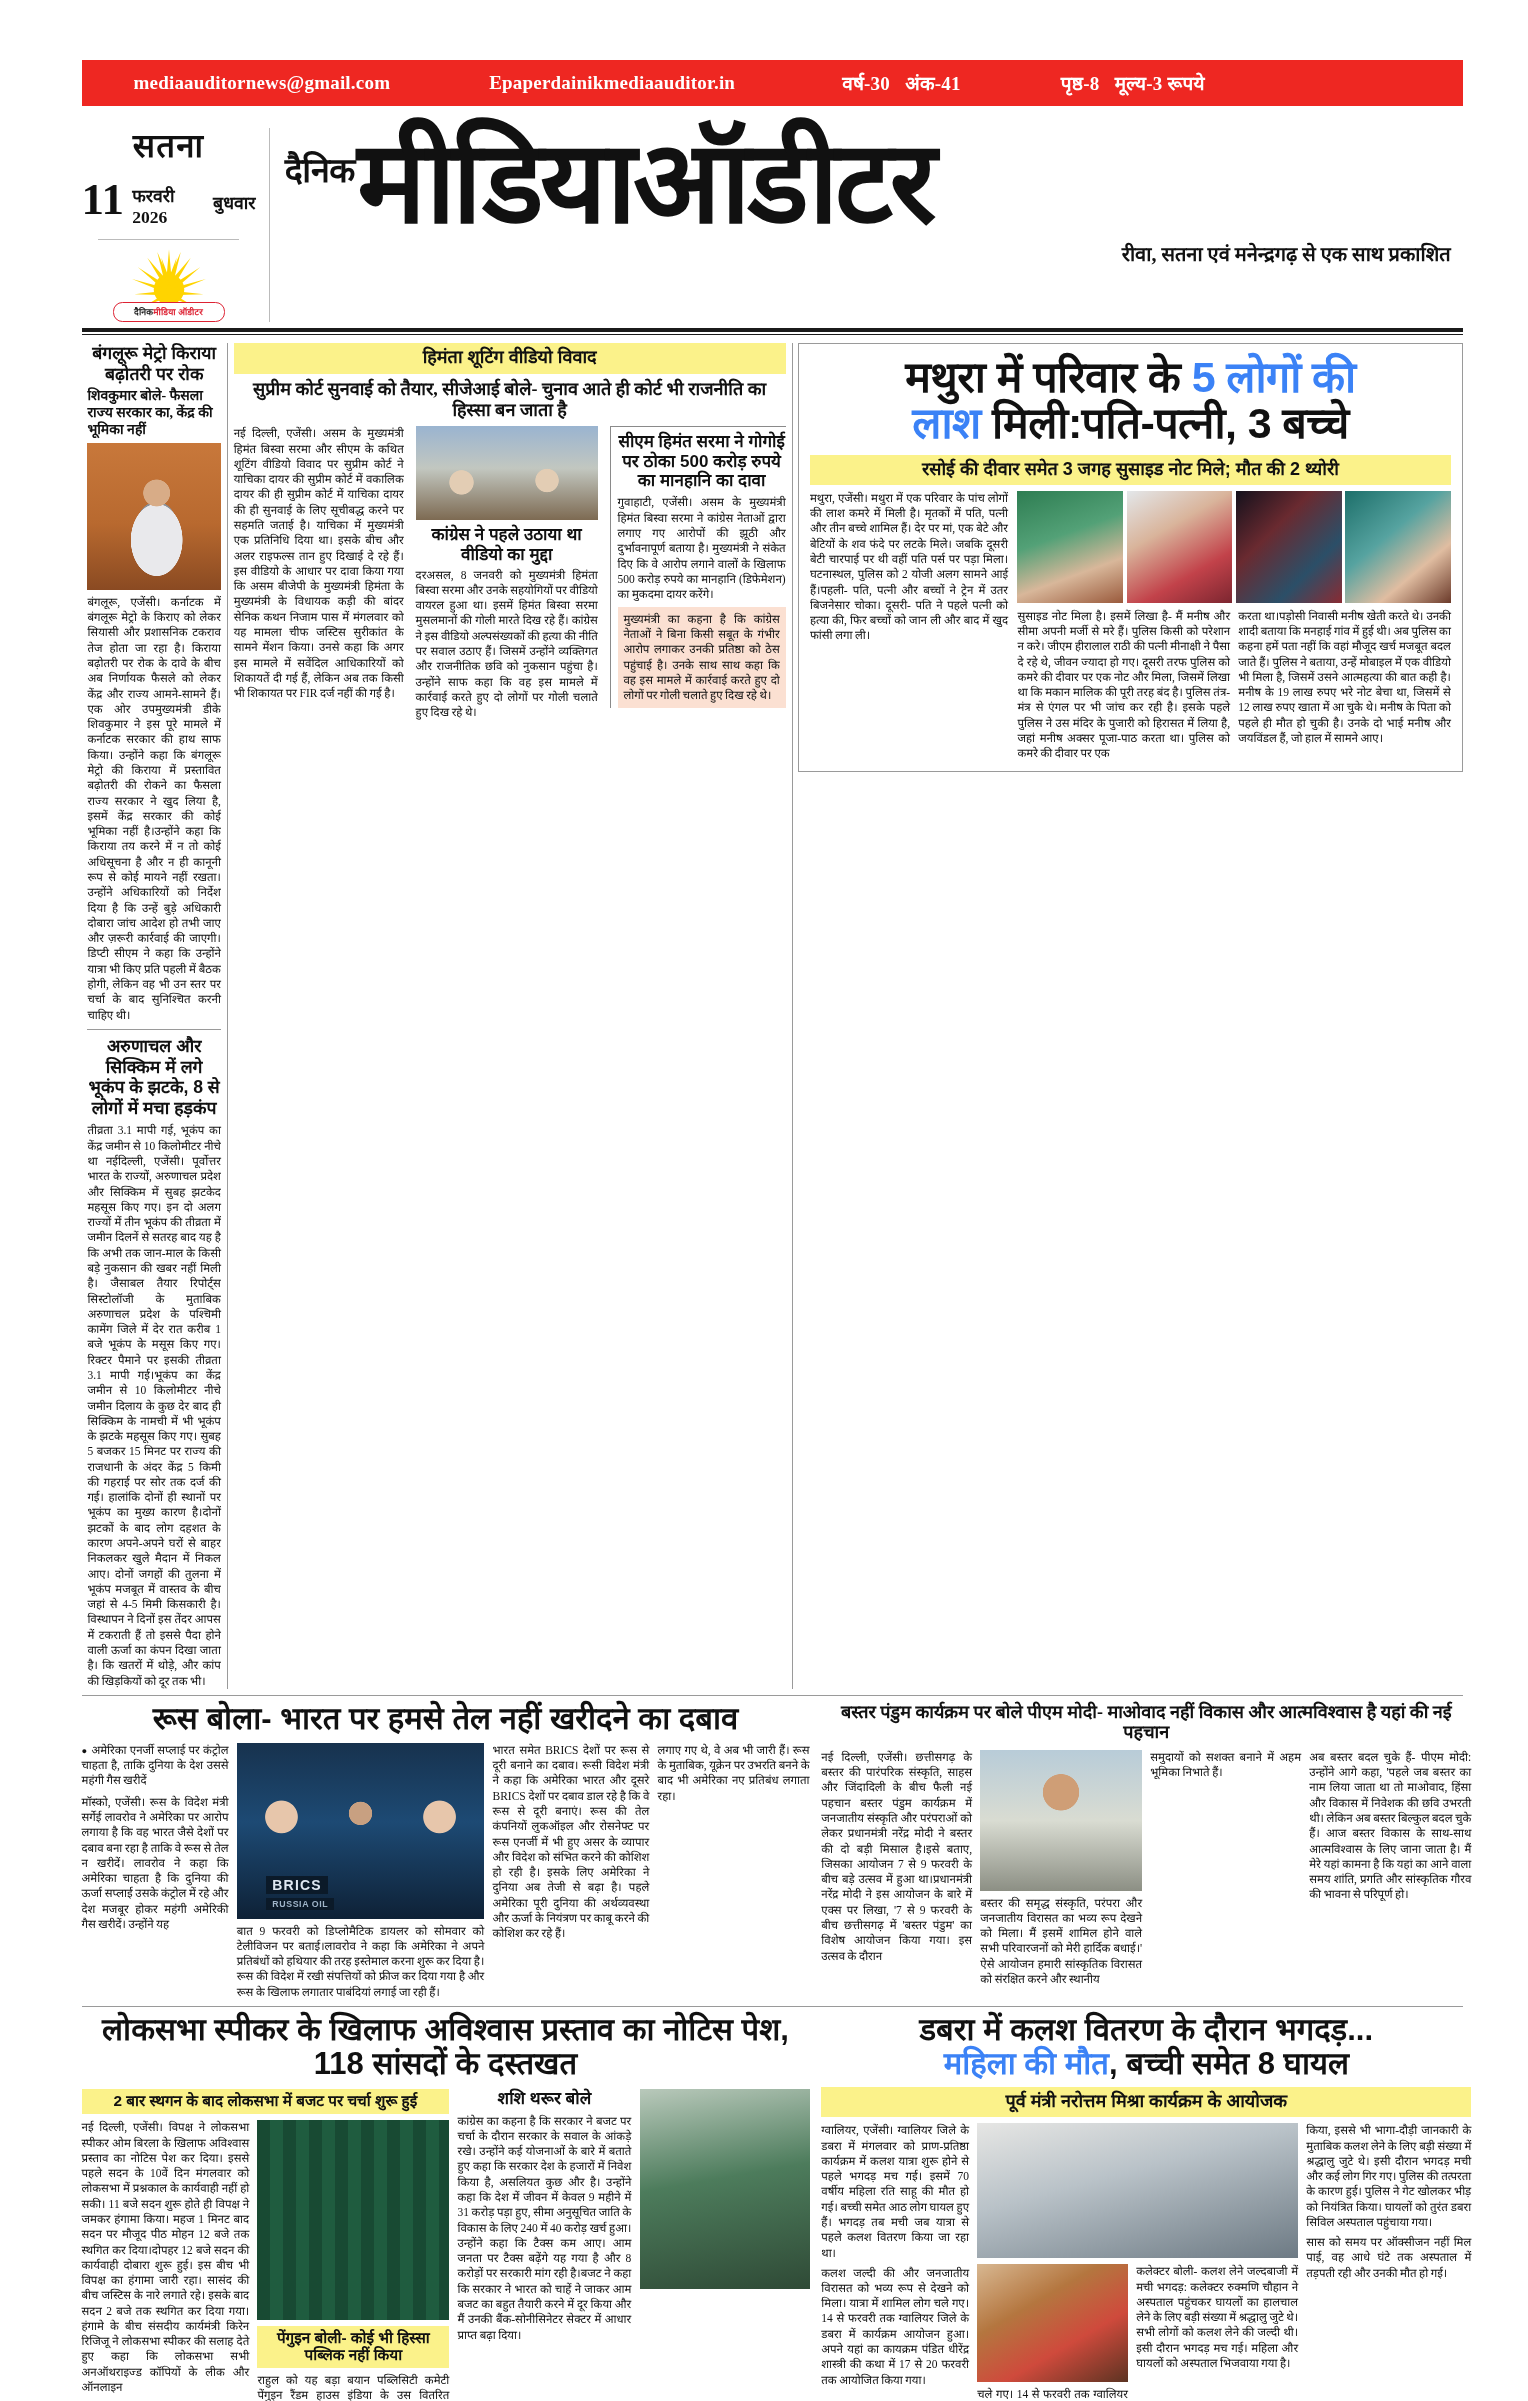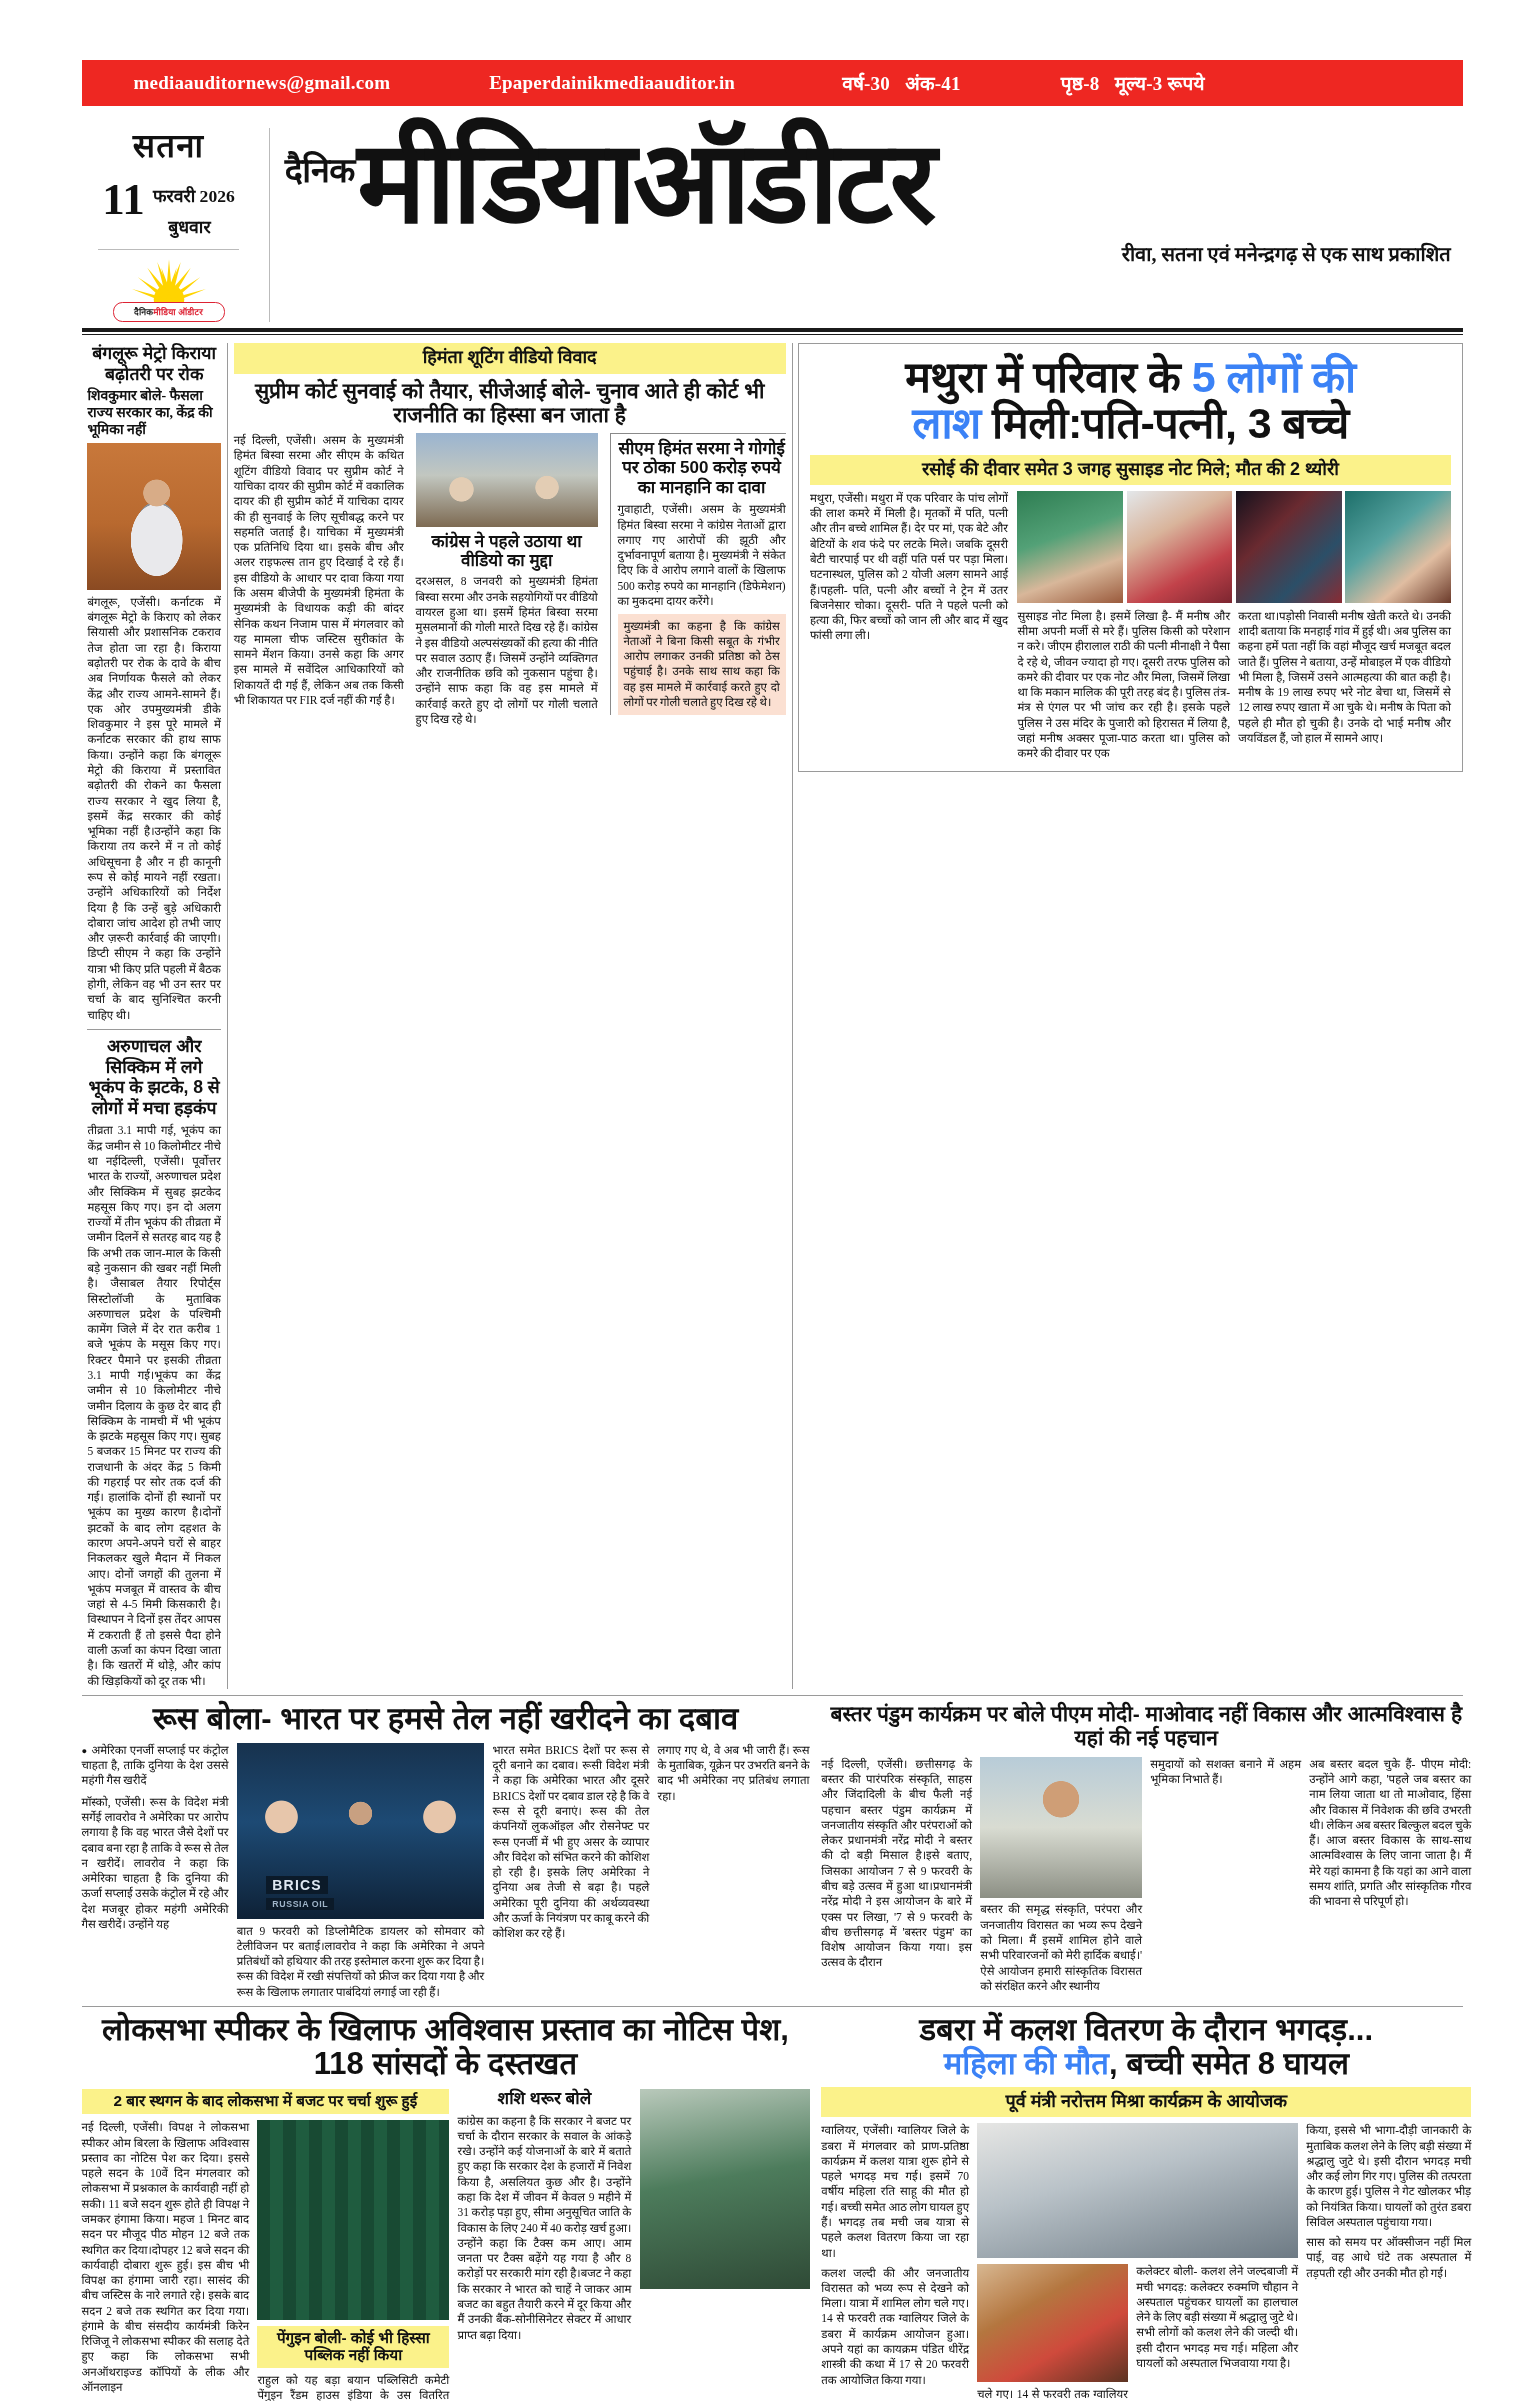--- a/index.html
+++ b/index.html
@@ -35,21 +35,21 @@
 
   
   .masthead{ display:flex; margin:22px 49px 0 65px; height:194px; }
   .md-left{
     width:188px; border-right:1.2px solid #bbb; padding-right:13px;
     display:flex; flex-direction:column; align-items:center;
   }
   .md-city{ font-size:33px; font-weight:bold; letter-spacing:1.2px; line-height:1; margin-top:2.4px; }
   .md-daterow{ display:flex; align-items:flex-start; gap:8.2px; margin-top:15.3px; }
   .md-day{ font-size:45px; font-weight:bold; line-height:.9; }
-  .md-dcol{ display:flex; flex-direction:column; align-items:flex-start; padding-top:4.7px; }
+  .md-dcol{ display:flex; flex-direction:row; align-items:flex-start; padding-top:4.7px; }
   .md-month{ font-size:17.6px; font-weight:bold; }
   .md-weekday{ font-size:17.6px; font-weight:bold; margin-top:7px; margin-left:15.3px; }
   .md-rule{ width:141px; height:1.2px; background:#bbb; margin:10.6px 0 3.5px; }
   .md-logo{ position:relative; width:118px; height:87px; }
   .sunburst{ position:absolute; left:50%; top:3.5px; transform:translateX(-50%);
      width:88px; height:65px;
   }
   .logo-plate{
      position:absolute; bottom:0; left:50%; transform:translateX(-50%);
      width:112px; height:20px; border:1.2px solid #d23; border-radius:9.4px;
@@ -81,21 +81,21 @@
   .vrule{ width:1.2px; background:#9a9a9a; align-self:stretch; }
   .hrule{ height:1.2px; background:#9a9a9a; margin:5.9px 0; }
 
   
   .hl{
     font-family:"Liberation Sans","DejaVu Sans",sans-serif;
     font-weight:bold; line-height:1.12; text-align:center; color:#111;
   }
   .hl-xl{ font-size:43px; line-height:1.08; letter-spacing:-0.6px; }
   .hl-lg{ font-size:31px; line-height:1.1; }
-  .hl-md{ font-size:21px; line-height:1.14; }
+  .hl-md{ font-size:18px; line-height:1.14;font-family:Liberation Serif, serif; }
   .hl-sm{ font-size:17.6px; line-height:1.18; }
   .red{ color:#3b82f6; }
   .sub{ font-family:"Liberation Serif",serif; font-weight:bold; text-align:left; }
 
   .yellowband{
     background:#fbf28a; text-align:center; font-weight:bold;
     font-family:"Liberation Sans",sans-serif;
     padding:5.3px 3.5px; font-size:18px; line-height:1.1;
   }
   .yellowband.small{ font-size:15.3px; padding:4.1px 2.4px;}

